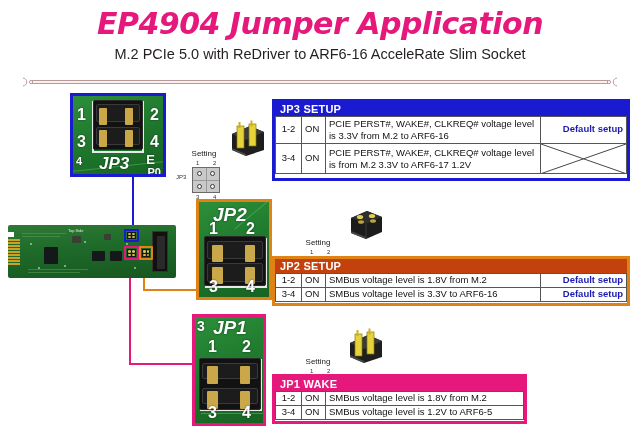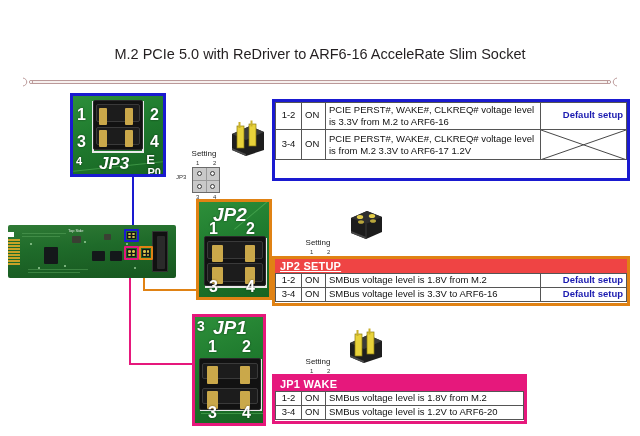--- a/index.html
+++ b/index.html
@@ -161,20 +161,21 @@
   }
   .tbl td.xcell { padding:0; position:relative; }
   .tbl td.xcell svg { display:block; width:100%; height:100%; }
   .tbl .desc2 { line-height:1.25; }
 </style>
 </head>
 <body>
 
 <div id="root">
 
+  <div class="title">EP4904 Jumper Application</div>
   <div class="subtitle">M.2 PCIe 5.0 with ReDriver to ARF6-16 AcceleRate Slim Socket</div>
 
   <div class="rule-wrap">
     <div class="rule-line"></div>
     <div class="rule-cap l">
       <svg width="12" height="12" viewBox="0 0 12 12">
         <path d="M1 2 C6 3, 6 9, 1 10" stroke="#b99" fill="none" stroke-width="1"></path>
         <circle cx="9" cy="6" r="1.6" stroke="#b99" fill="none" stroke-width="1"></circle>
       </svg>
     </div>
@@ -295,20 +296,21 @@
       <polygon points="2,14 20,6 34,12 16,20" fill="#3a3a3a"></polygon>
       <rect x="7" y="6" width="7" height="22" fill="#e8d23a" stroke="#8a7a10" stroke-width="0.7"></rect>
       <rect x="19" y="4" width="7" height="22" fill="#e8d23a" stroke="#8a7a10" stroke-width="0.7"></rect>
       <rect x="8.5" y="2" width="2" height="6" fill="#c9b02a"></rect>
       <rect x="20.5" y="0.5" width="2" height="6" fill="#c9b02a"></rect>
       <polygon points="2,30 16,36 16,34 2,28" fill="#4a4a4a"></polygon>
     </svg>
   </div>
 
   <div class="tbl" style="left:272px; top:99px; width:358px; height:82px; border-color:#1a1ad0;">
+    <div class="hdr" style="background:#1a1ad0;">JP3 SETUP</div>
     <table>
       <tbody>
           <tr>
         <td class="c">1-2</td>
         <td class="on">ON</td>
         <td class="desc2">PCIE PERST#, WAKE#, CLKREQ# voltage level is 3.3V from M.2 to ARF6-16</td>
         <td class="dflt" rowspan="1" style="width:86px;">Default setup</td>
       </tr>
       <tr>
         <td class="c">3-4</td>
@@ -373,21 +375,21 @@
       <ellipse cx="12" cy="9" rx="3.2" ry="2" fill="#e3cd4a"></ellipse>
       <ellipse cx="24" cy="8" rx="3.2" ry="2" fill="#e3cd4a"></ellipse>
       <ellipse cx="13" cy="14" rx="3" ry="1.8" fill="#b9a63c"></ellipse>
       <ellipse cx="25" cy="13" rx="3" ry="1.8" fill="#b9a63c"></ellipse>
       <polygon points="3,25 18,31 18,29 3,23" fill="#464646"></polygon>
       <line x1="18" y1="16" x2="18" y2="31" stroke="#3a3a3a" stroke-width="1"></line>
     </svg>
   </div>
 
   <div class="tbl" style="left:272px; top:256px; width:358px; height:50px; border-color:#e08214;">
-    <div class="hdr" style="background:#ef4444;text-decoration:underline;">JP2 SETUP</div>
+    <div class="hdr" style="background:#c2410c;">JP2 SETUP</div>
     <table>
       <tbody>
           <tr>
         <td class="c">1-2</td>
         <td class="on">ON</td>
         <td>SMBus voltage level is 1.8V from M.2</td>
         <td class="dflt" style="width:86px;">Default setup</td>
       </tr>
       <tr>
         <td class="c">3-4</td>
@@ -458,19 +460,19 @@
     <table>
       <tbody>
           <tr>
         <td class="c">1-2</td>
         <td class="on">ON</td>
         <td>SMBus voltage level is 1.8V from M.2</td>
       </tr>
       <tr>
         <td class="c">3-4</td>
         <td class="on">ON</td>
-        <td>SMBus voltage level is 1.2V to ARF6-20</td>
+        <td>SMBus voltage level is 1.2V to ARF6-5</td>
       </tr>
     </tbody>
       </table>
   </div>
 
 </div>
 
 </body></html>

